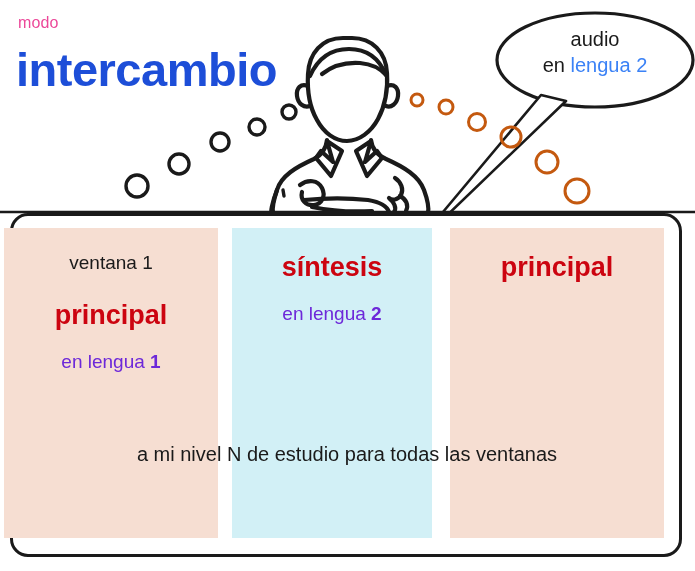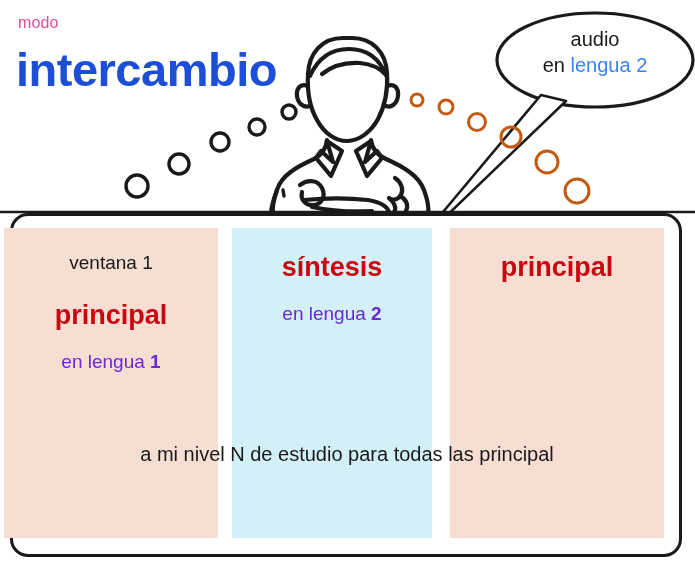--- a/index.html
+++ b/index.html
@@ -241,15 +241,15 @@
       </div>
     </div>
 
     <div class="col col-3">
       <div class="col-inner">
         <p class="win-role">principal</p>
       </div>
     </div>
   </div>
 
-  <div class="footnote">a mi nivel N de estudio para todas las principal</div>
+  <div class="footnote">a mi nivel N de estudio para todas las ventanas</div>
 
 </div>
 
 </body></html>

